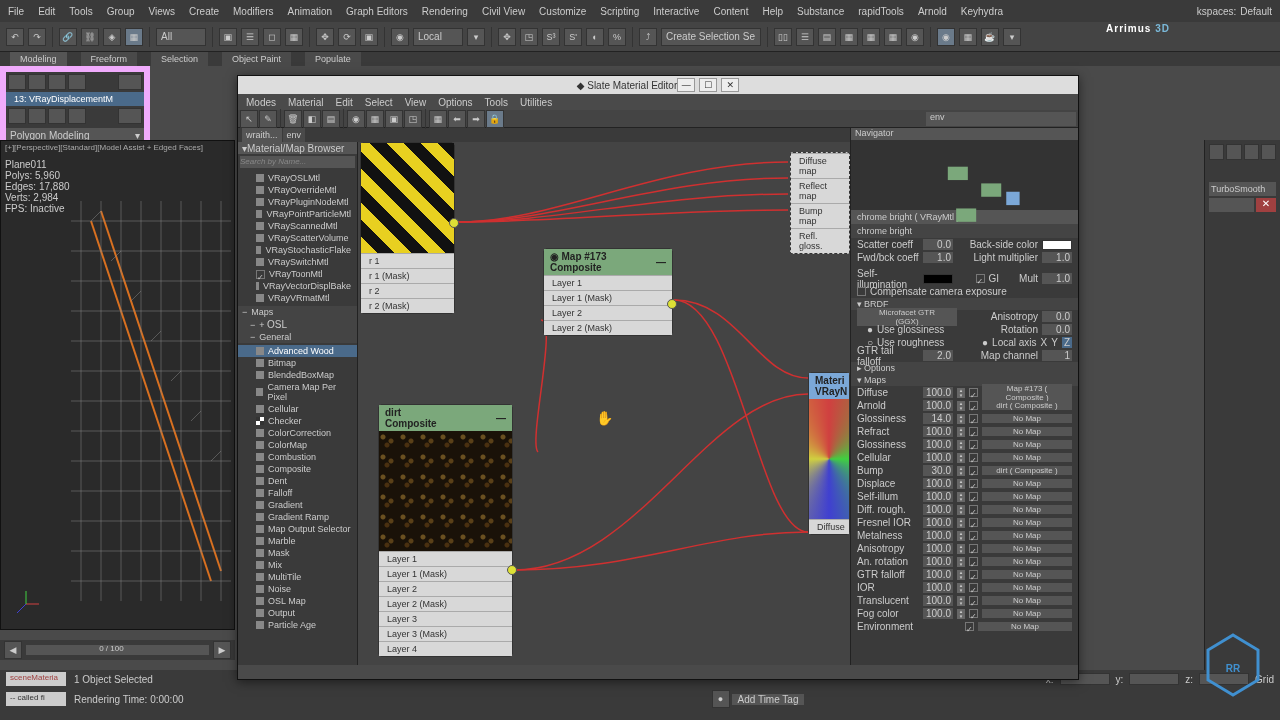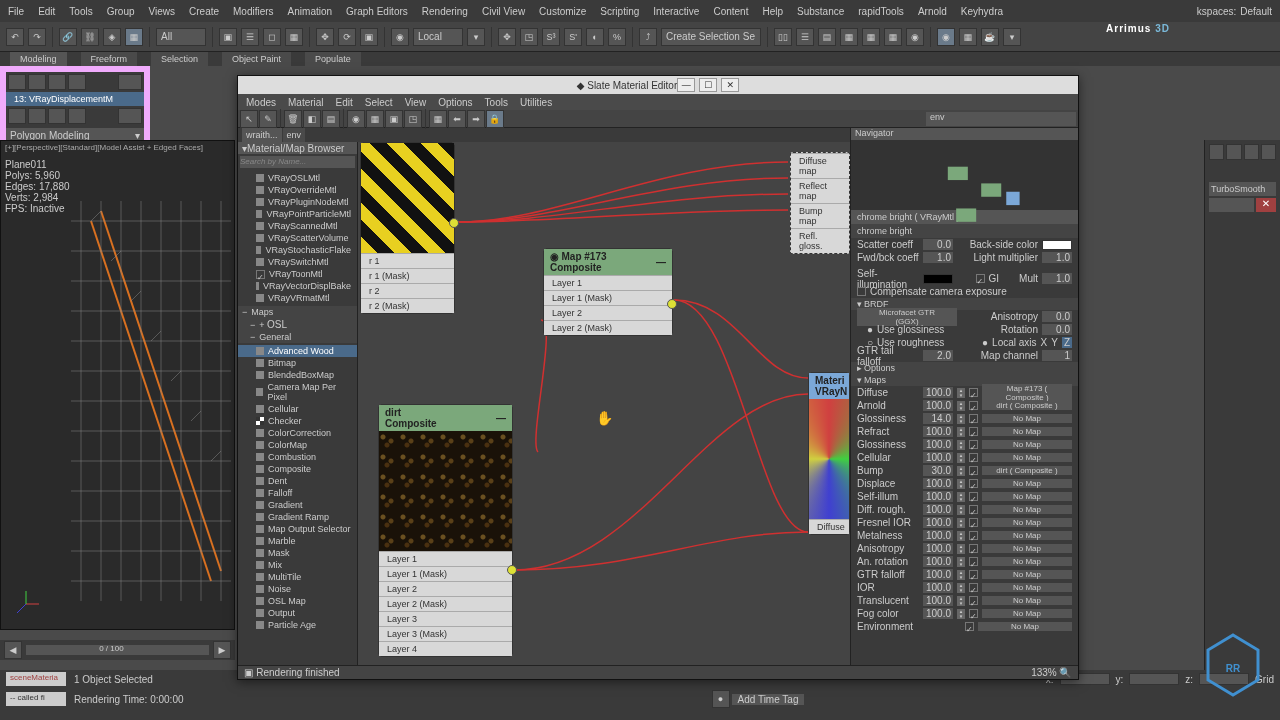--- a/index.html
+++ b/index.html
@@ -718,24 +718,20 @@
         </div>
         <div class="param-row">
           <span class="lbl">Environment</span>
           <span style="width:38px"></span>
           <span class="cbx on"></span>
           <span class="slot">No Map</span>
         </div>
       </div>
   </div>
 
-  <div class="slate-foot">
-    <span><span>▣</span> <span>Rendering finished</span></span>
-    <span><span>133%</span> <span>🔍</span></span>
-  </div>
 </div>
 
 <div class="rr-logo">
   <svg viewBox="0 0 70 70">
       <path d="M35,5 L60,20 L60,50 L35,65 L10,50 L10,20 Z" fill="none" stroke="#4090d0" stroke-width="3"></path>
       <text x="35" y="42" text-anchor="middle" fill="#4090d0" font-size="16" font-weight="bold">RR</text>
     </svg>
 </div>
 
 </body></html>

